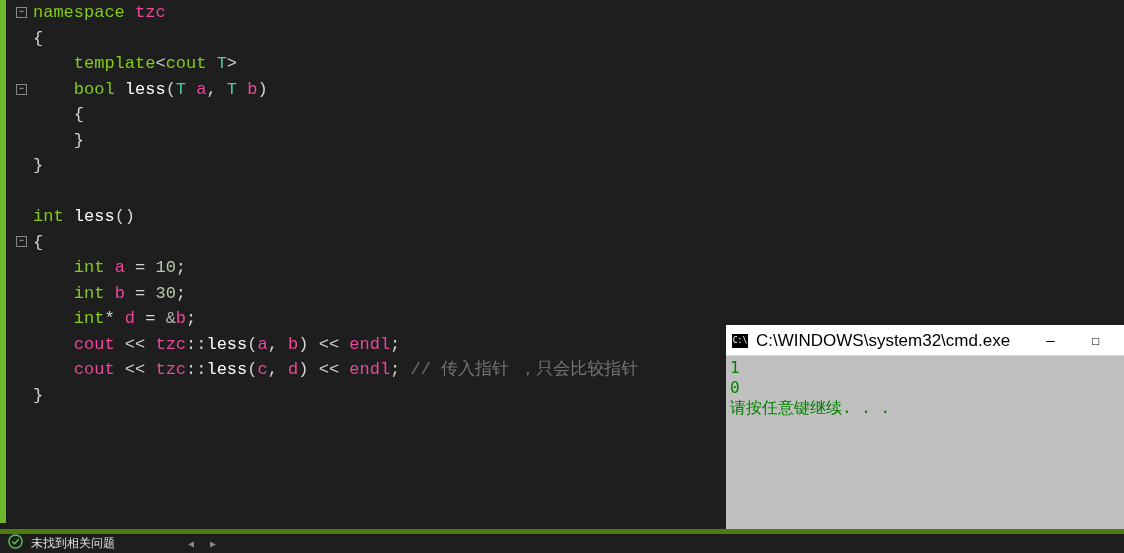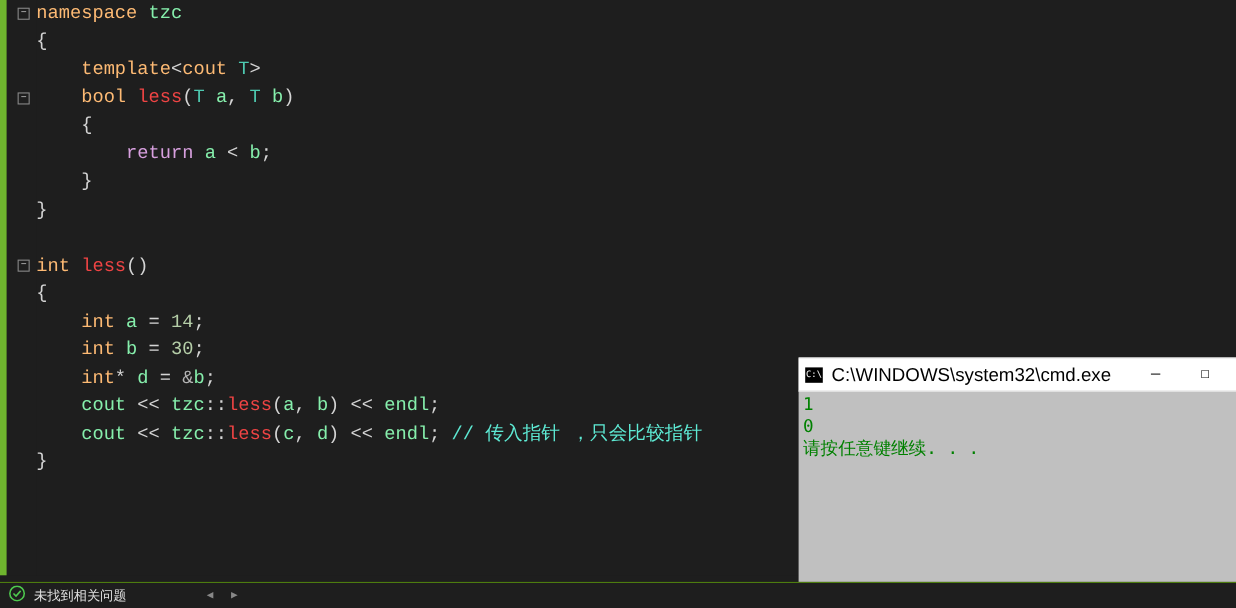--- a/index.html
+++ b/index.html
@@ -44,28 +44,28 @@
     .code-area {
       flex: 1;
       padding: 0;
       line-height: 25.5px;
       color: #d4d4d4;
     }
     .code-line {
       height: 25.5px;
       white-space: pre;
     }
-    .kw-blue { color: #fdba74; }
-    .fn-yellow { color: #ef4444; }
+    .kw-blue { color: #84cc16; }
+    .fn-yellow { color: #ffffff; }
     .cls-teal { color: #4ec9b0; }
-    .var-gray { color: #86efac; }
+    .var-gray { color: #ec4899; }
     .num-green { color: #b5cea8; }
     .punct { color: #d4d4d4; }
     .op-gray { color: #b4b4b4; }
-    .comment { color: #5eead4; }
+    .comment { color: #737373; }
     .pink { color: #d8a0df; }
     .console-window {
       position: absolute;
       left: 726px;
       top: 325px;
       width: 398px;
       height: 228px;
       background: #c0c0c0;
       border-top: 1px solid #fff;
     }
@@ -115,21 +115,21 @@
     .console-line {
       color: #008000;
     }
     .status-bar {
       position: absolute;
       bottom: 0;
       left: 0;
       width: 100%;
       height: 24px;
       background: #1e1e1e;
-      border-top: 1px solid #4d7c0f;
+      border-top: 5px solid #4d7c0f;
       display: flex;
       align-items: center;
       padding: 0 8px;
       gap: 8px;
     }
     .status-icon {
       color: #4ec94e;
       font-size: 14px;
     }
     .status-text {
@@ -154,27 +154,26 @@
     <div class="fold-icon" style="top:7px;">−</div>
     <div class="fold-icon" style="top:84px;">−</div>
     <div class="fold-icon" style="top:236px;">−</div>
   </div>
   <div class="code-area" id="code-area">
       <div class="code-line"><span class="kw-blue">namespace</span> <span class="var-gray">tzc</span></div>
       <div class="code-line"><span class="punct">{</span></div>
       <div class="code-line">    <span class="kw-blue">template</span><span class="punct">&lt;</span><span class="kw-blue">cout</span> <span class="cls-teal">T</span><span class="punct">&gt;</span></div>
       <div class="code-line">    <span class="kw-blue">bool</span> <span class="fn-yellow">less</span><span class="punct">(</span><span class="cls-teal">T</span> <span class="var-gray">a</span><span class="punct">, </span><span class="cls-teal">T</span> <span class="var-gray">b</span><span class="punct">)</span></div>
       <div class="code-line">    <span class="punct">{</span></div>
-      <div class="code-line">        <span class="pink">return</span> <span class="var-gray">a</span> <span class="punct">&lt;</span> <span class="var-gray">b</span><span class="punct">;</span></div>
       <div class="code-line">    <span class="punct">}</span></div>
       <div class="code-line"><span class="punct">}</span></div>
       <div class="code-line"></div>
       <div class="code-line"><span class="kw-blue">int</span> <span class="fn-yellow">less</span><span class="punct">()</span></div>
       <div class="code-line"><span class="punct">{</span></div>
-      <div class="code-line">    <span class="kw-blue">int</span> <span class="var-gray">a</span> <span class="punct">=</span> <span class="num-green">14</span><span class="punct">;</span></div>
+      <div class="code-line">    <span class="kw-blue">int</span> <span class="var-gray">a</span> <span class="punct">=</span> <span class="num-green">10</span><span class="punct">;</span></div>
       <div class="code-line">    <span class="kw-blue">int</span> <span class="var-gray">b</span> <span class="punct">=</span> <span class="num-green">30</span><span class="punct">;</span></div>
       <div class="code-line">    <span class="kw-blue">int</span><span class="punct">*</span> <span class="var-gray">d</span> <span class="punct">=</span> <span class="op-gray">&amp;</span><span class="var-gray">b</span><span class="punct">;</span></div>
       <div class="code-line">    <span class="var-gray">cout</span> <span class="punct">&lt;&lt;</span> <span class="var-gray">tzc</span><span class="punct">::</span><span class="fn-yellow">less</span><span class="punct">(</span><span class="var-gray">a</span><span class="punct">, </span><span class="var-gray">b</span><span class="punct">)</span> <span class="punct">&lt;&lt;</span> <span class="var-gray">endl</span><span class="punct">;</span></div>
       <div class="code-line">    <span class="var-gray">cout</span> <span class="punct">&lt;&lt;</span> <span class="var-gray">tzc</span><span class="punct">::</span><span class="fn-yellow">less</span><span class="punct">(</span><span class="var-gray">c</span><span class="punct">, </span><span class="var-gray">d</span><span class="punct">)</span> <span class="punct">&lt;&lt;</span> <span class="var-gray">endl</span><span class="punct">; </span><span class="comment">// 传入指针 ，只会比较指针</span></div>
       <div class="code-line"><span class="punct">}</span></div>
     </div>
 </div>
 
 <div class="console-window">
   <div class="console-titlebar">

